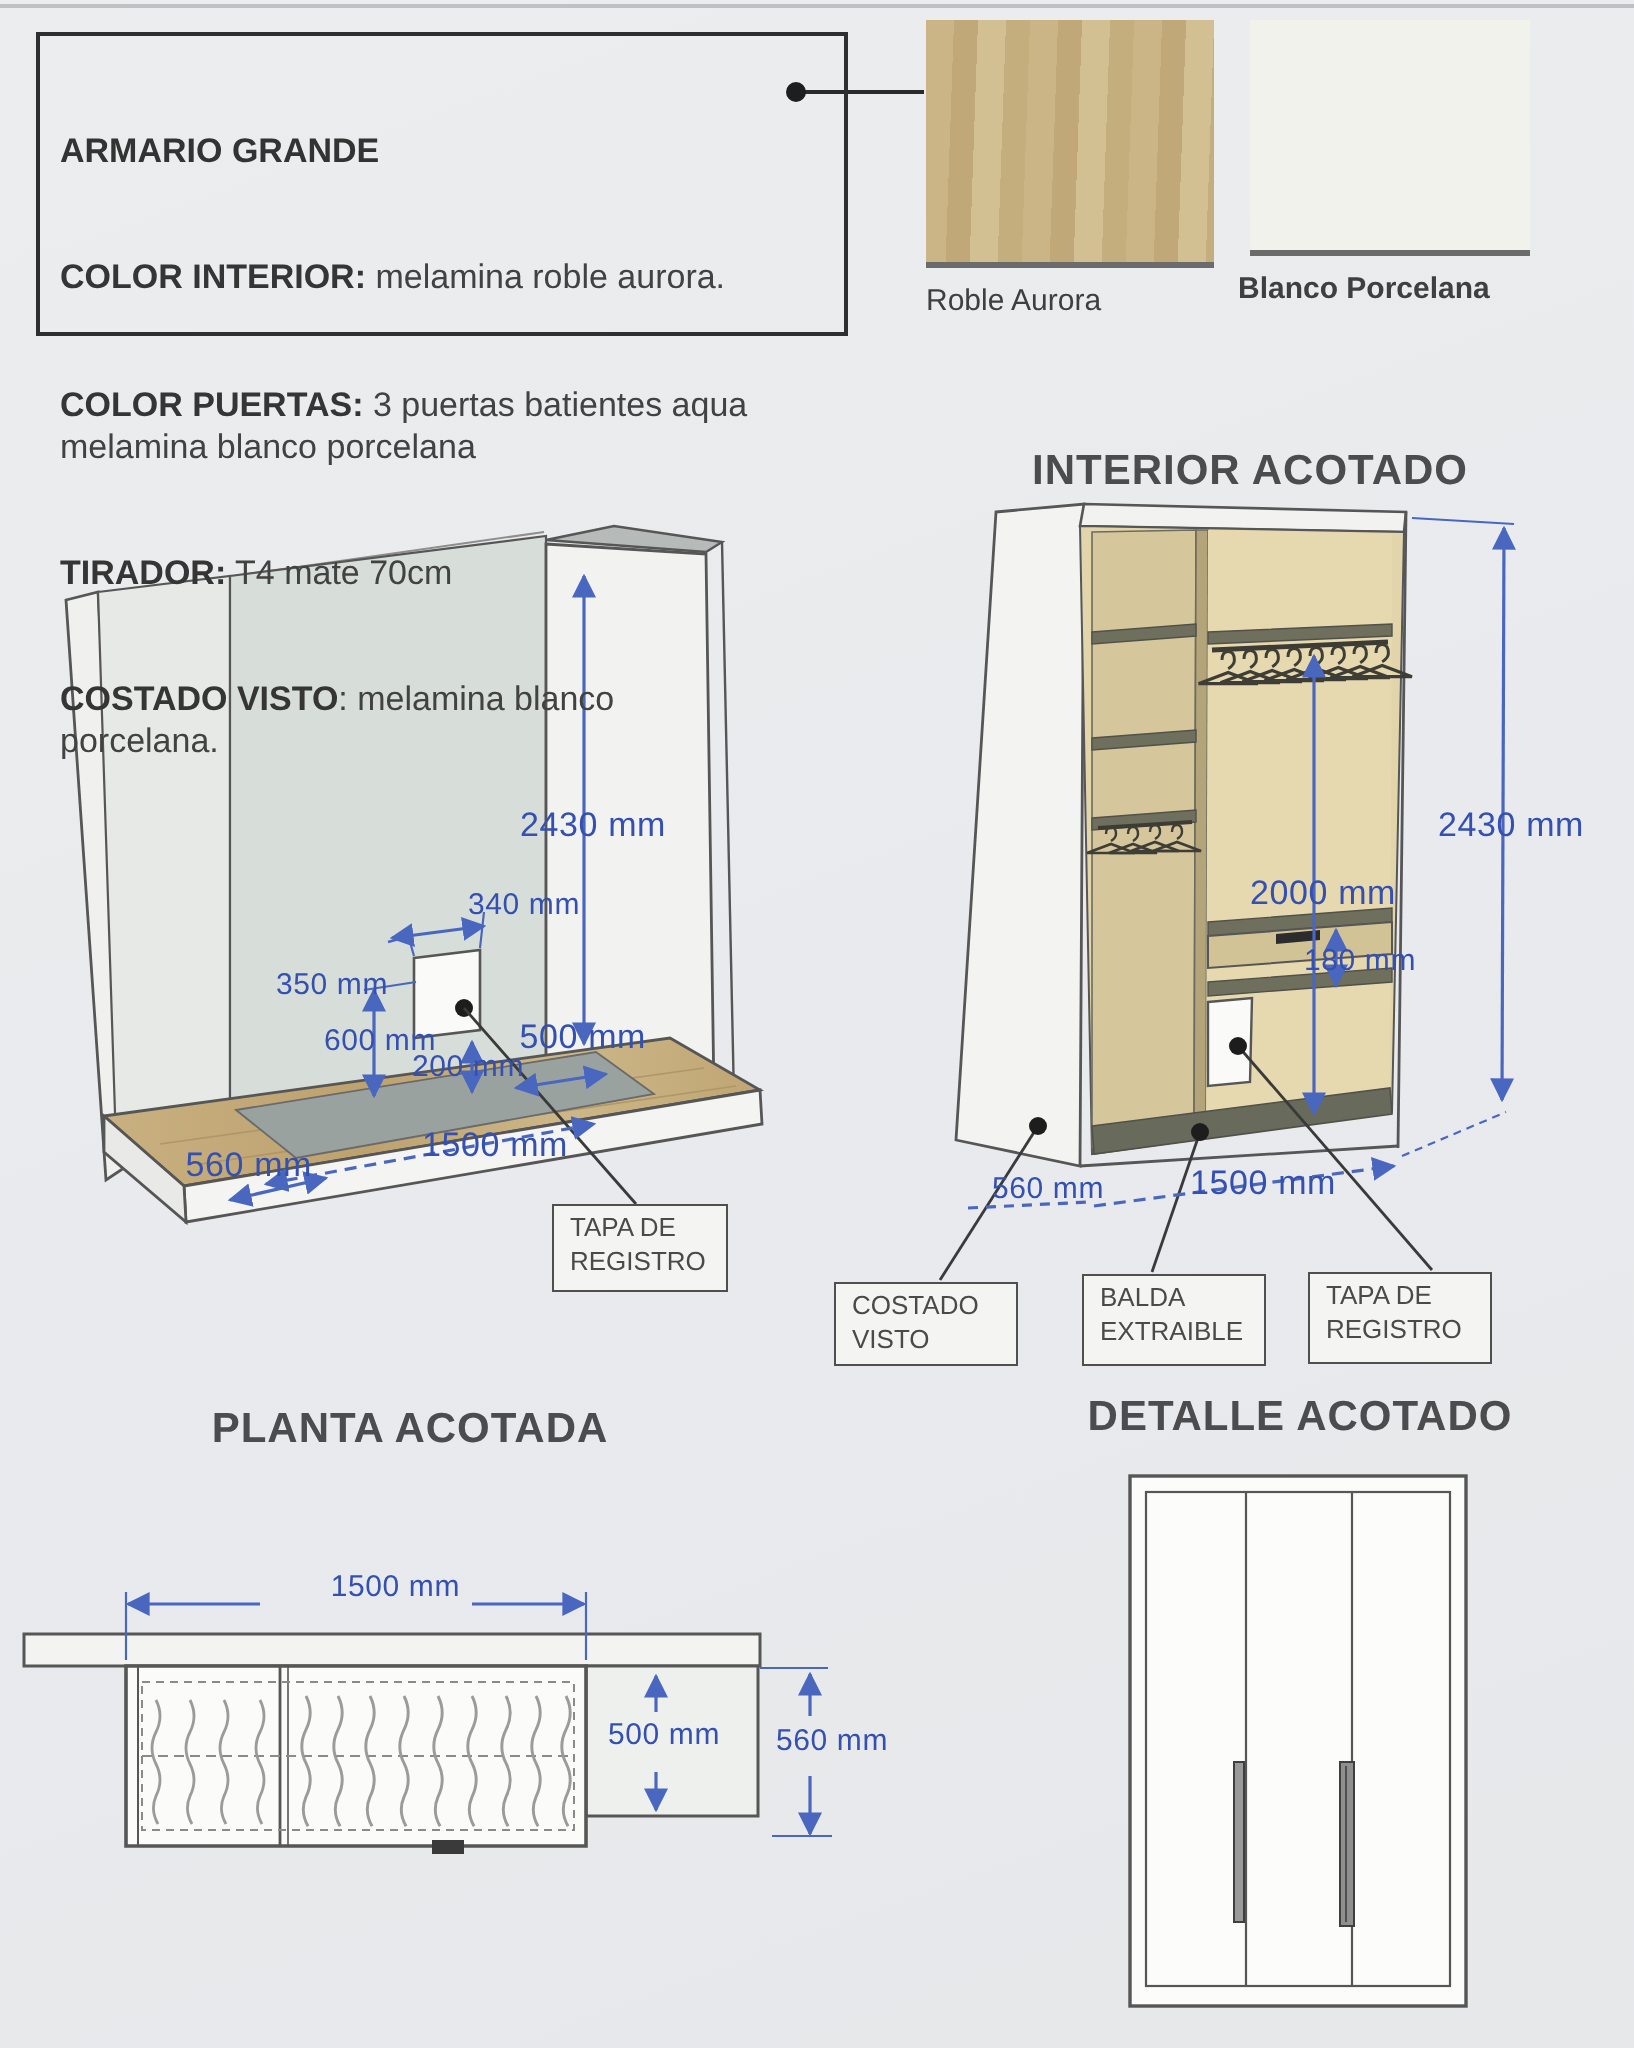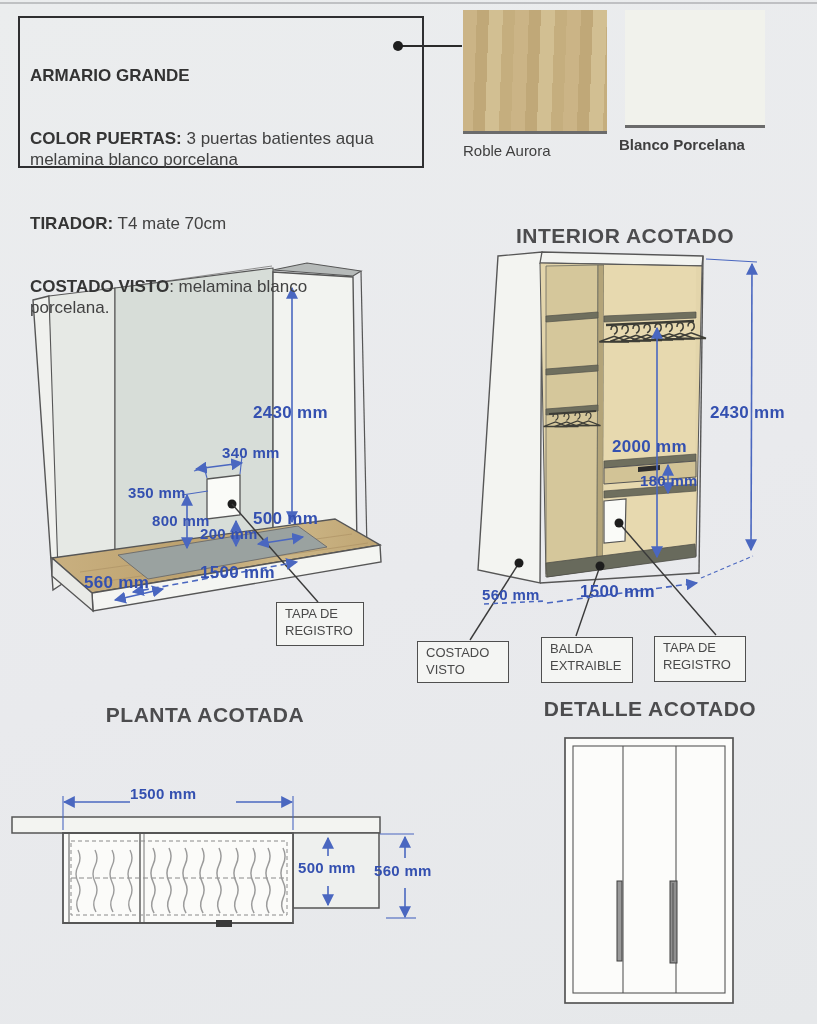--- a/index.html
+++ b/index.html
@@ -17,21 +17,21 @@
 
   
   .swatch{position:absolute;box-sizing:border-box;border-bottom:3px solid #6b6b6b;}
   .sw-roble{left:463px;top:10px;width:144px;height:124px;
             background:repeating-linear-gradient(92deg,#cbb486 0 14px,#c0a878 14px 26px,#d2bf92 26px 40px,#c5ae7e 40px 52px);}
   .sw-blanco{left:625px;top:10px;width:140px;height:118px;background:#f1f2ec;}
   .sw-label{position:absolute;text-align:left;font-size:15px;color:#3f3f3f;}
 
   .sec-title{position:absolute;text-align:center;font-weight:bold;font-size:21px;color:#4c4c4e;letter-spacing:.5px;}
 
-  .dim{position:absolute;text-align:left;font-size:15px;color:#3450b0;letter-spacing:.3px;white-space:nowrap;font-weight:bold;}
+  .dim{position:absolute;text-align:right;font-size:15px;color:#3450b0;letter-spacing:.3px;white-space:nowrap;}
   .dim.lg{font-size:17px;}
 
   .callout{position:absolute;box-sizing:border-box;border:1.5px solid #4f4f4f;background:#f4f5f3;
            color:#4a4a4a;font-size:13px;line-height:1.3;padding:3px 4px 3px 8px;}
 </style>
 </head>
 <body>
 
 <div class="page">
   <div class="scan-top"></div>
@@ -205,40 +205,41 @@
       <line x1="623" y1="746" x2="623" y2="993" stroke="#565656" stroke-width="1.1"></line>
       <line x1="676" y1="746" x2="676" y2="993" stroke="#565656" stroke-width="1.1"></line>
       <rect x="617" y="881" width="5" height="80" fill="#9a9a9a" stroke="#3f3f3f" stroke-width="1"></rect>
       <rect x="670" y="881" width="7" height="82" fill="#8f8f8f" stroke="#3f3f3f" stroke-width="1"></rect>
       <line x1="673" y1="883" x2="673" y2="961" stroke="#3f3f3f" stroke-width="0.8"></line>
     </g>
   </svg>
 
   <div class="spec">
     <div class="t">ARMARIO GRANDE</div>
+    <div class="spec-line"><b>COLOR INTERIOR:</b><span> melamina roble aurora.</span></div>
     <div class="spec-line"><b>COLOR PUERTAS:</b><span> 3 puertas batientes aqua
 melamina blanco porcelana</span></div>
     <div class="spec-line"><b>TIRADOR:</b><span> T4 mate 70cm</span></div>
     <div class="spec-line"><b>COSTADO VISTO</b><span>: melamina blanco
 porcelana.</span></div>
   </div>
 
   <div class="swatch sw-roble"></div>
   <div class="sw-label" style="left:463px;top:142px;width:144px;">Roble Aurora</div>
   <div class="swatch sw-blanco"></div>
   <div class="sw-label" style="left:619px;top:136px;width:140px;font-weight:bold;">Blanco Porcelana</div>
 
   <div class="sec-title" style="left:480px;top:210px;width:290px;margin-top:14px;">INTERIOR ACOTADO</div>
   <div class="sec-title" style="left:60px;top:703px;width:290px;">PLANTA ACOTADA</div>
   <div class="sec-title" style="left:510px;top:697px;width:280px;">DETALLE ACOTADO</div>
 
   <div class="dim lg" style="left:253px;top:403px;width:80px;">2430 mm</div>
   <div class="dim" style="left:222px;top:444px;width:68px;">340 mm</div>
   <div class="dim" style="left:128px;top:484px;width:66px;">350 mm</div>
-  <div class="dim" style="left:152px;top:512px;width:66px;">800 mm</div>
+  <div class="dim" style="left:152px;top:512px;width:66px;">600 mm</div>
   <div class="dim" style="left:200px;top:525px;width:62px;">200 mm</div>
   <div class="dim lg" style="left:253px;top:509px;width:70px;">500 mm</div>
   <div class="dim lg" style="left:200px;top:563px;width:84px;">1500 mm</div>
   <div class="dim lg" style="left:84px;top:573px;width:72px;">560 mm</div>
   <div class="callout" style="left:276px;top:602px;width:88px;height:44px;">TAPA DE REGISTRO</div>
 
   <div class="dim lg" style="left:710px;top:403px;width:82px;">2430 mm</div>
   <div class="dim lg" style="left:612px;top:437px;width:86px;">2000 mm</div>
   <div class="dim" style="left:640px;top:472px;width:68px;">180 mm</div>
   <div class="dim" style="left:482px;top:586px;width:70px;">560 mm</div>

